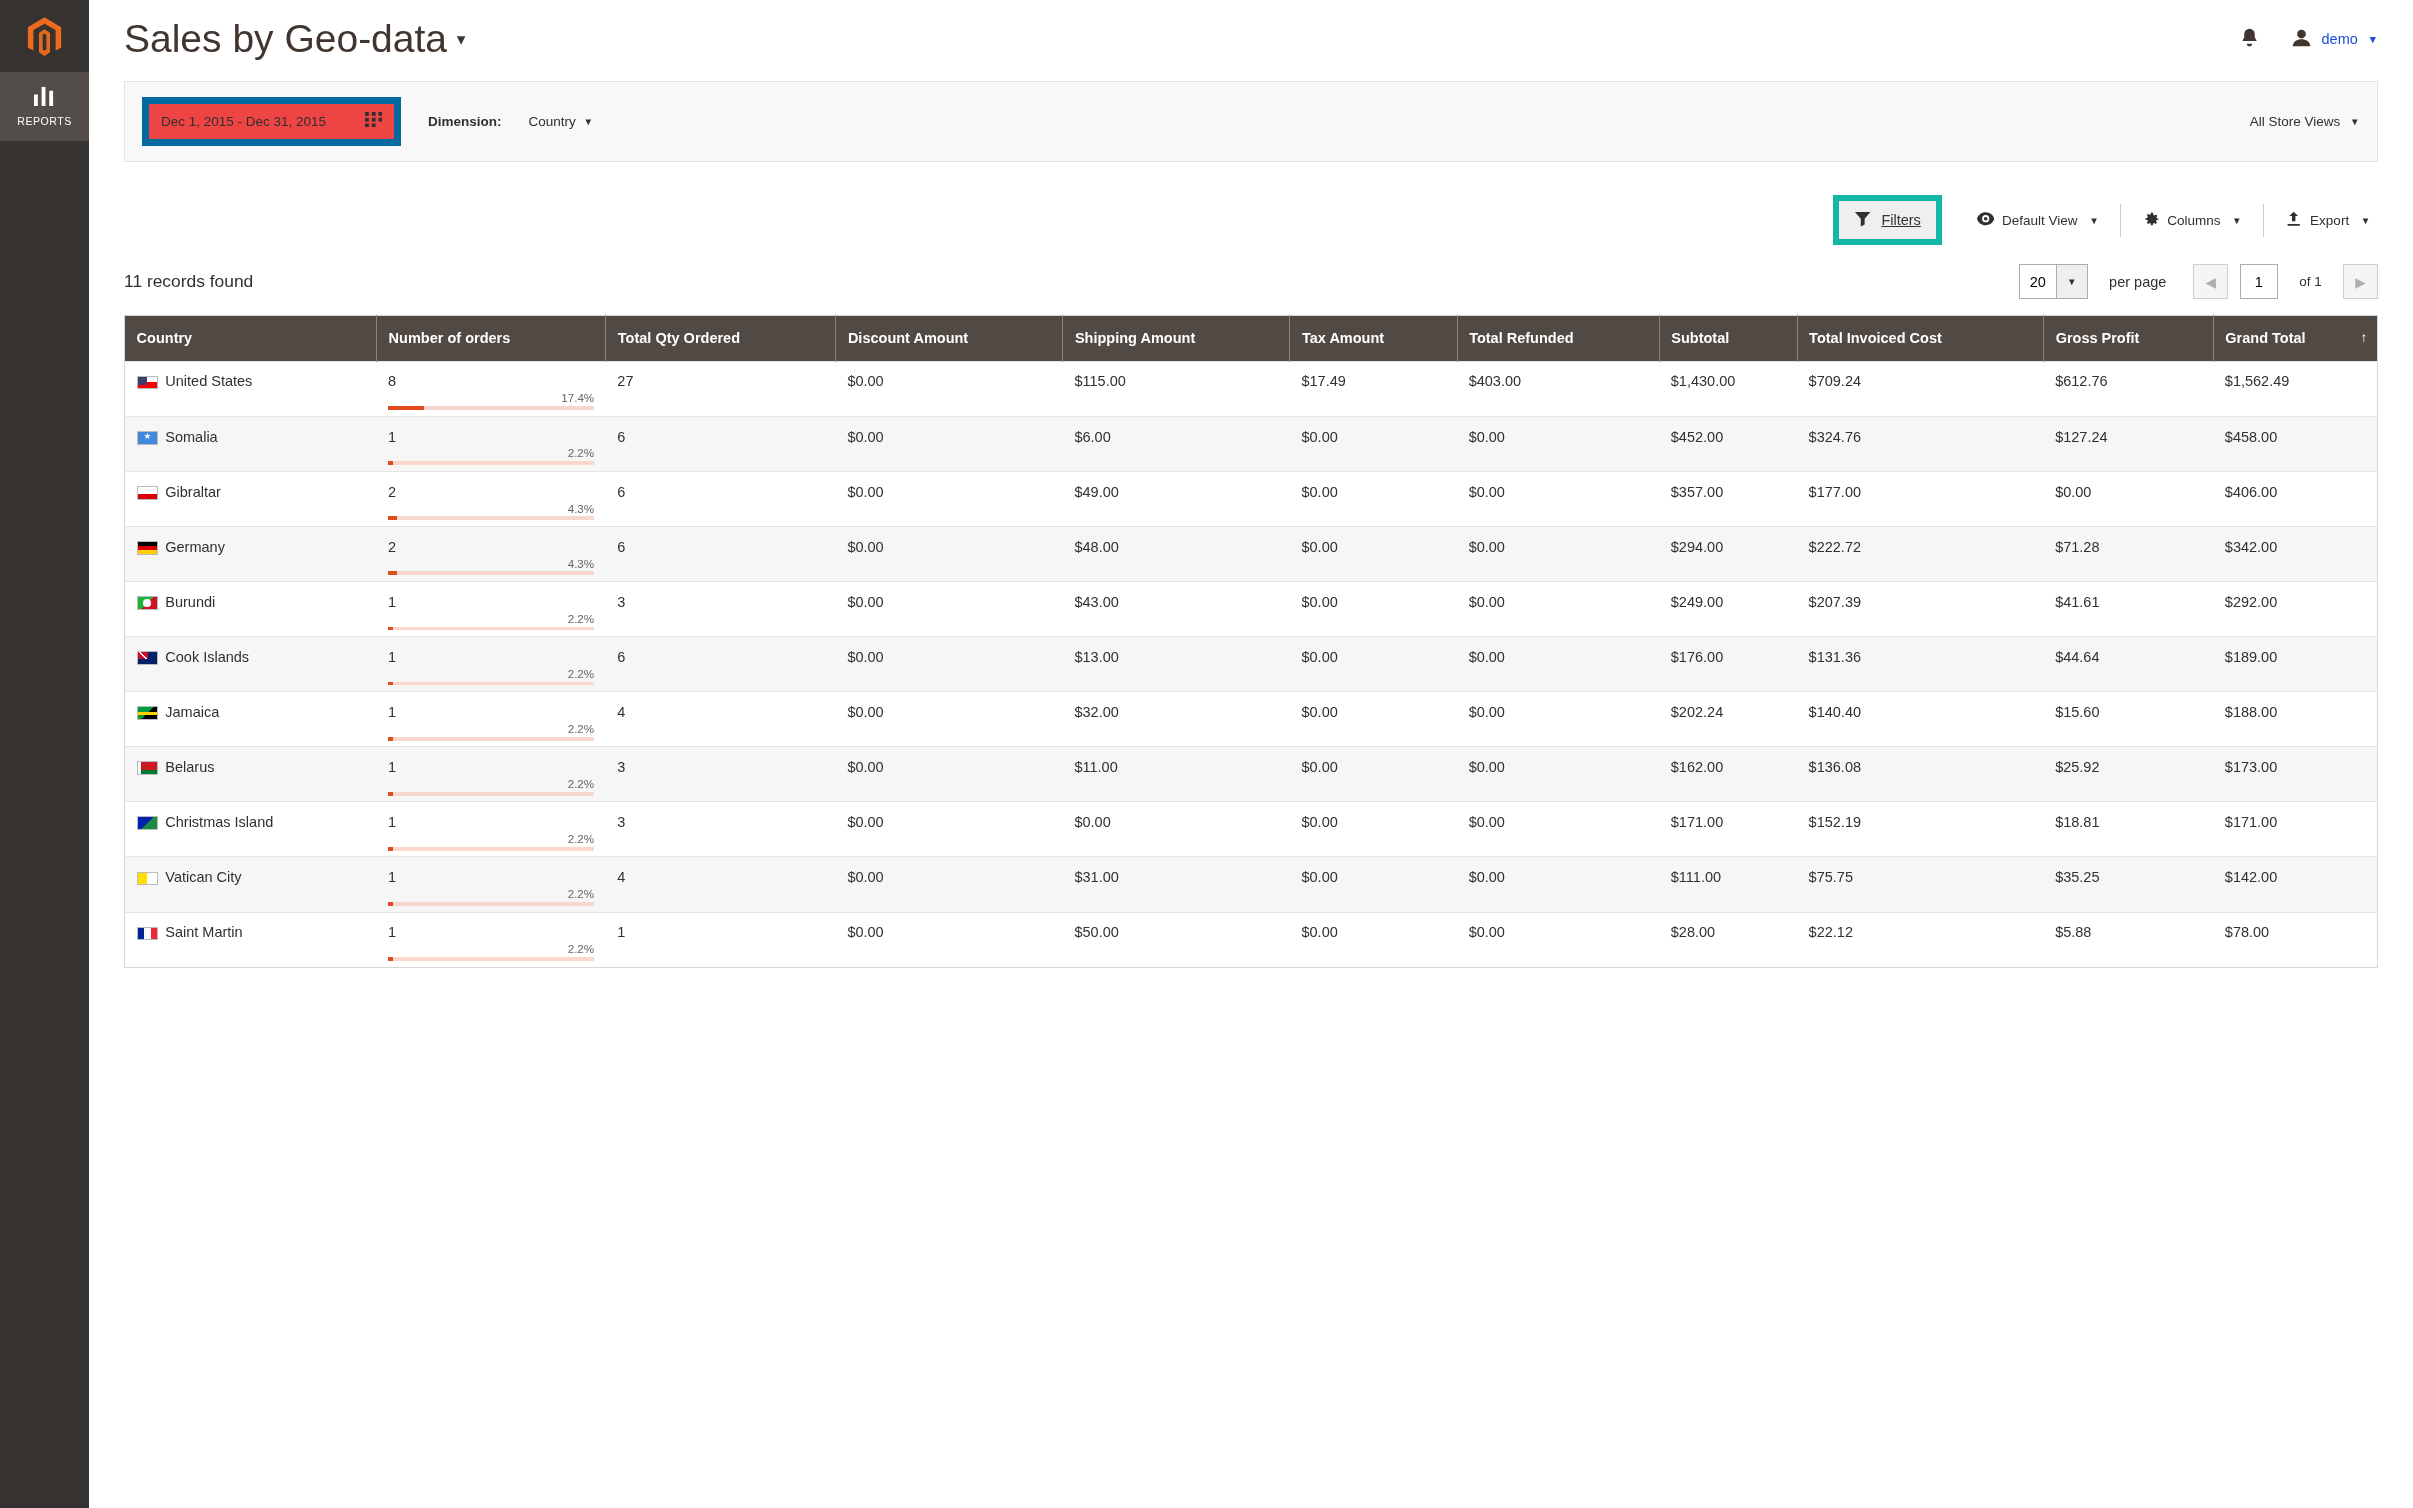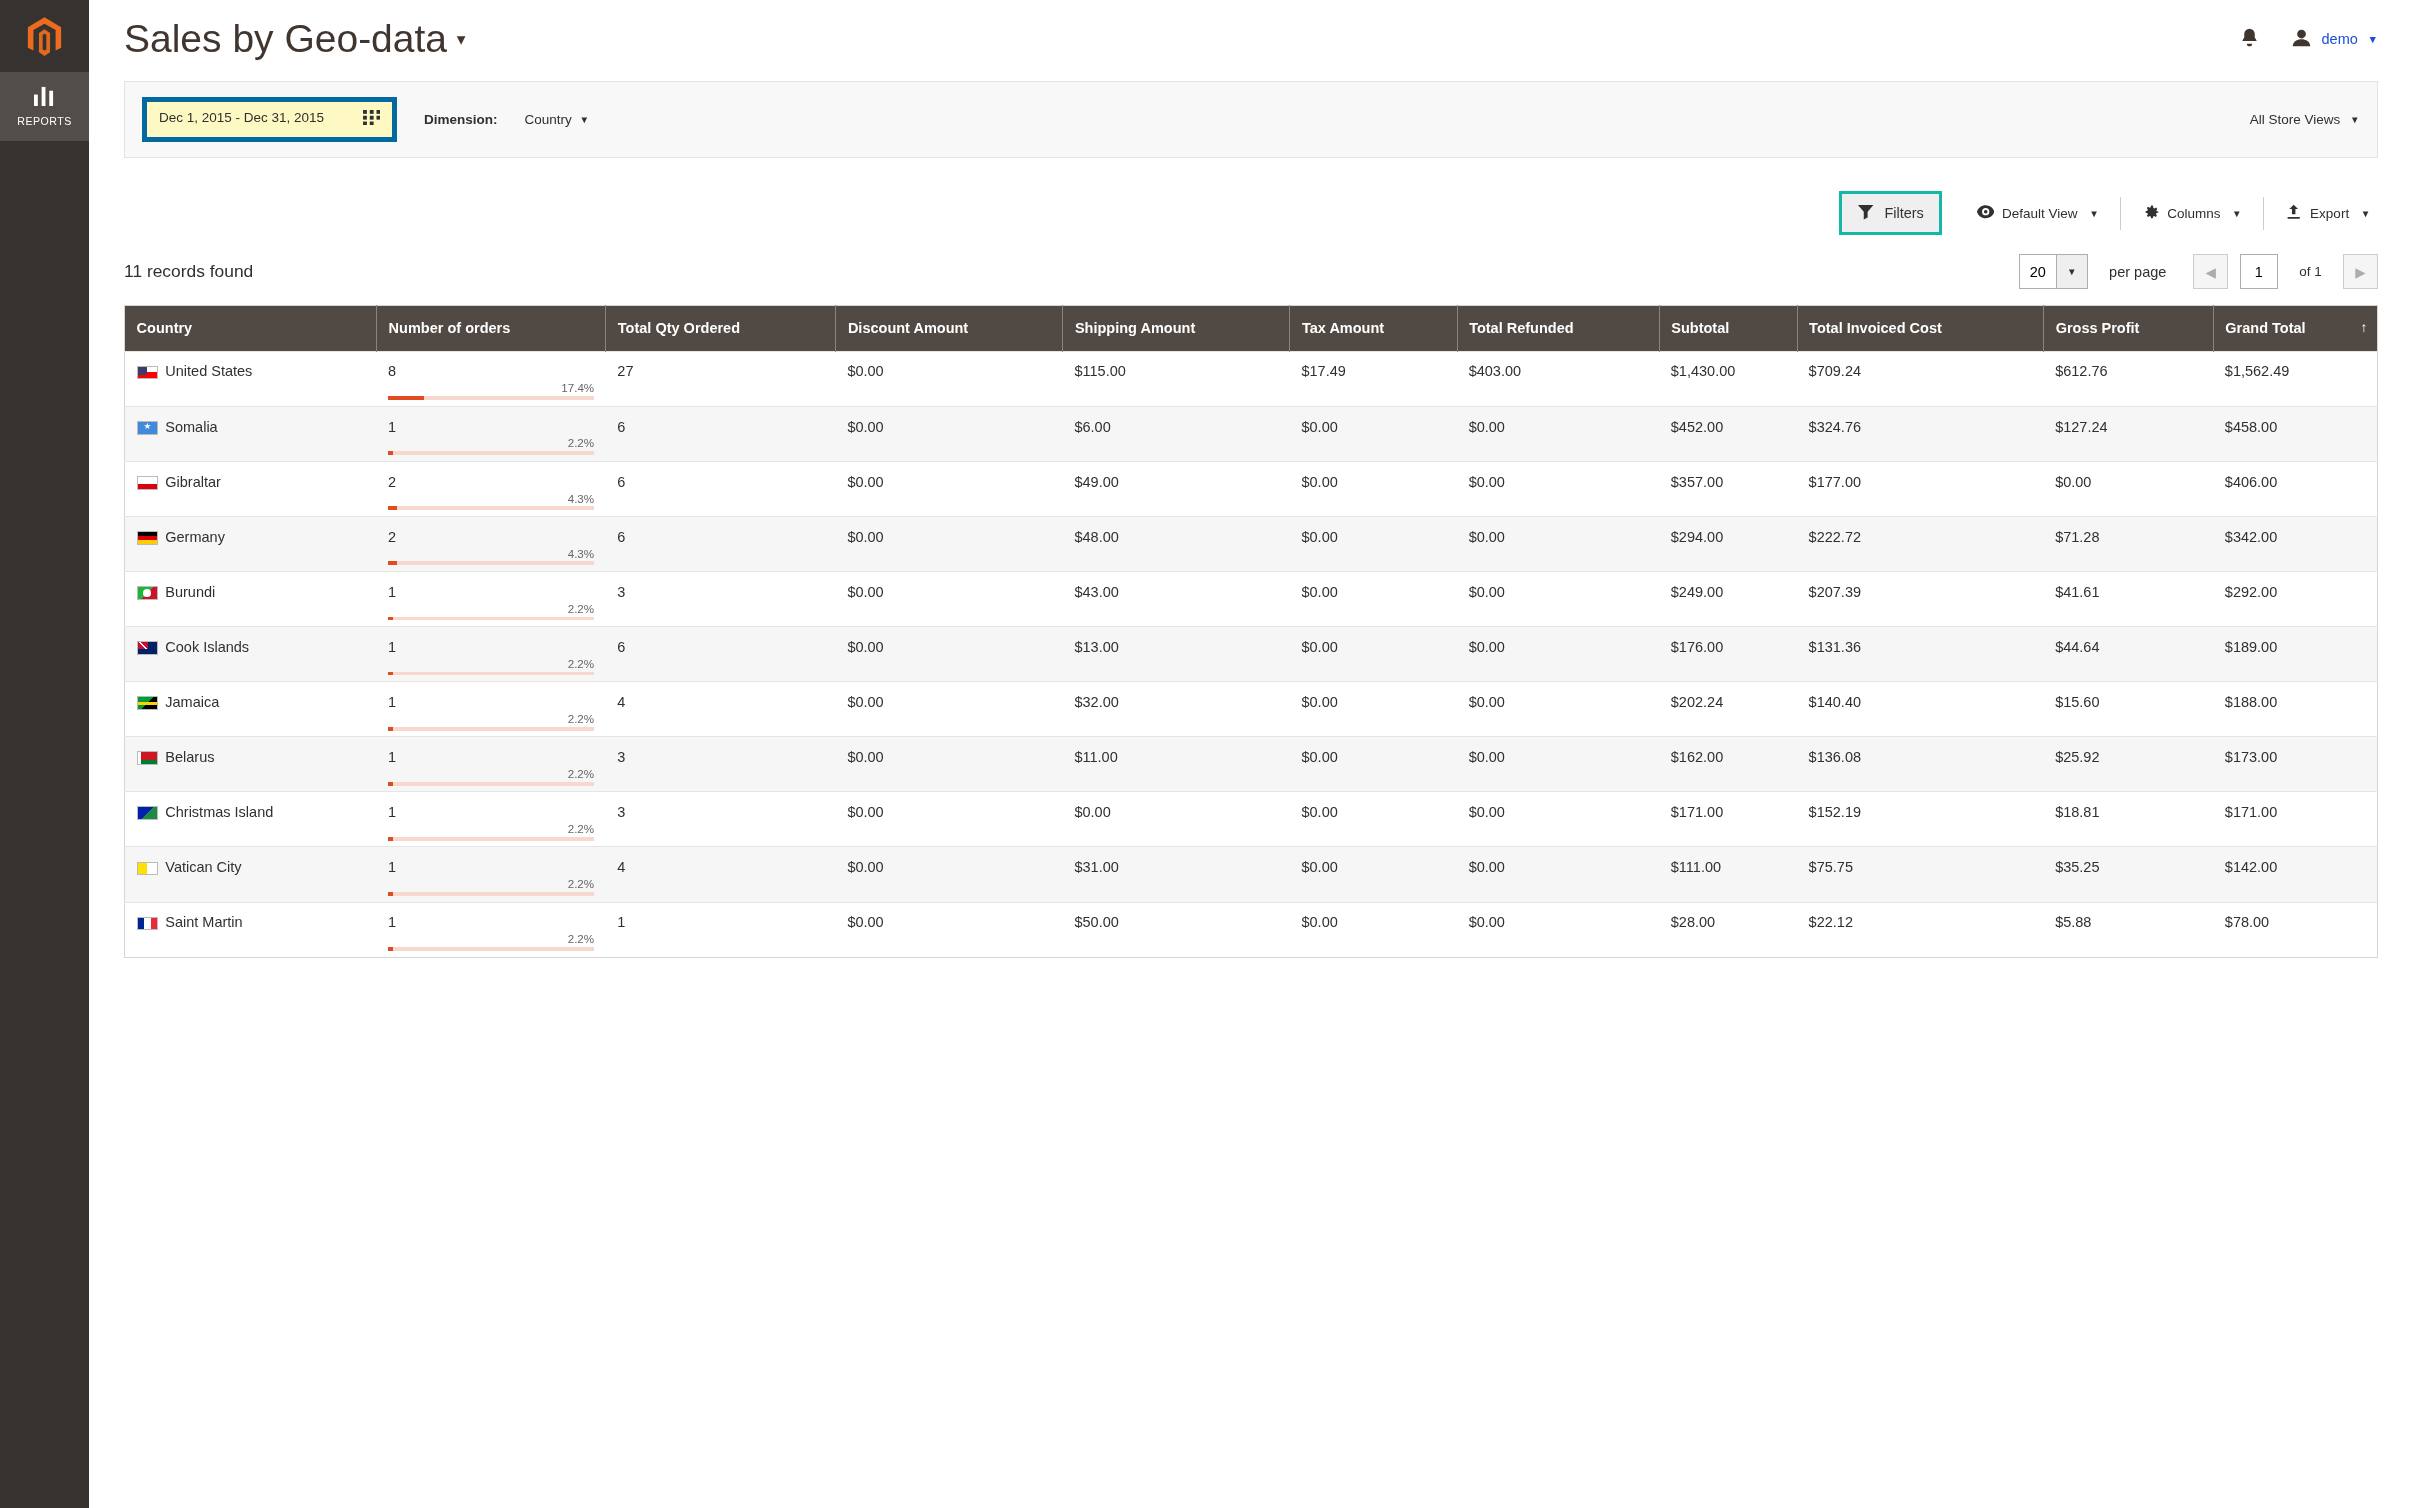--- a/index.html
+++ b/index.html
@@ -77,25 +77,25 @@
 .toolbar {
   margin: 9.7px 35px 0 35px;
   background: #f8f8f8;
   border: 1px solid #e3e3e3;
   padding: 15.4px 17.4px;
   display: flex;
   align-items: center;
   gap: 27px;
 }
 .date-picker {
-  background: #fef9c3;
-  border: 5px solid #0369a1;
+  background: #ef4444;
+  border: 7px solid #0369a1;
   padding: 7.7px 11.6px;
   display: flex;
-  align-items: flex-start;
+  align-items: center;
   gap: 39px;
   cursor: pointer;
 }
 .date-picker .cal-icon { font-size: 15.4px; }
 .dim-label { font-weight: 600; }
 .dim-value { display: flex; align-items: center; gap: 7.7px; cursor: pointer; }
 .toolbar-spacer { flex: 1; }
 .store-select { display: flex; align-items: center; gap: 9.7px; cursor: pointer; }
 .small-caret { font-size: 9.7px; }
 
@@ -112,21 +112,22 @@
   padding: 8.7px 15.4px;
   display: flex;
   align-items: center;
   gap: 9.7px;
   cursor: pointer;
   font-size: 14.5px;
   color: #333;
 }
 .action-btn.filters {
   background: #efefef;
-  border: 3px solid #14b8a6;
+  border: 6px solid #14b8a6;
+  text-decoration: underline;
 }
 .action-sep {
   width: 1px;
   height: 33px;
   background: #ccc;
   margin: 0 13.5px;
 }
 .action-group { display: flex; align-items: center; gap: 0; }
 
 .records-row {

